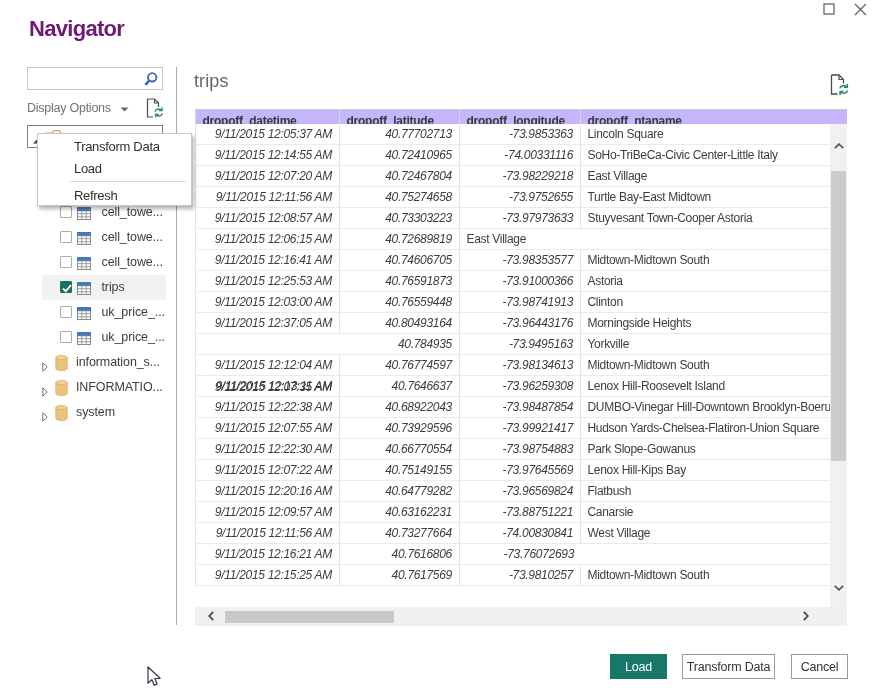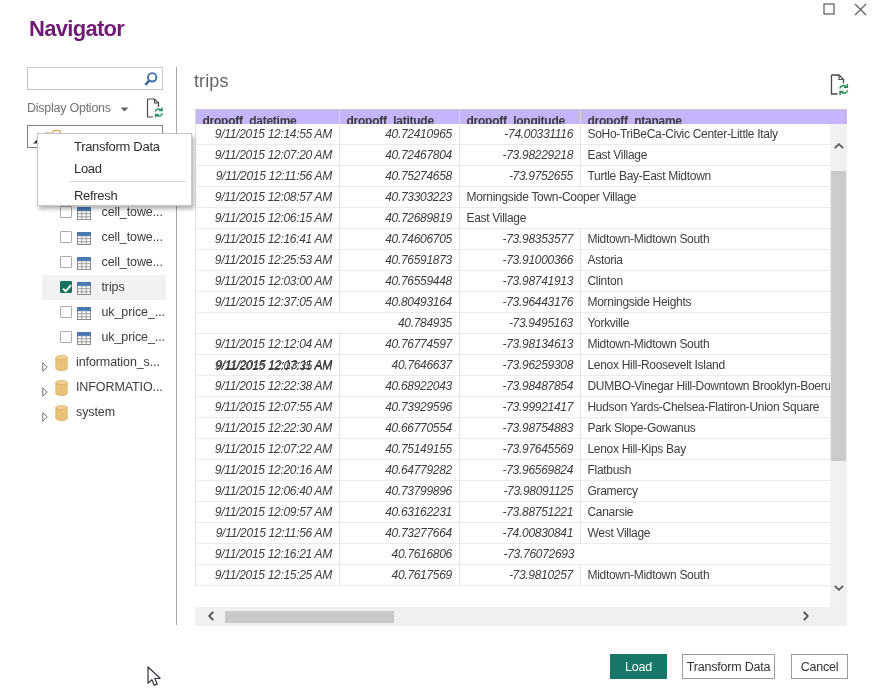--- a/index.html
+++ b/index.html
@@ -235,41 +235,48 @@
 
   <div id="grid">
     <div id="grid-header">
         <div class="hcell" style="width: 144px;">dropoff_datetime</div>
         <div class="hcell" style="width: 120px;">dropoff_latitude</div>
         <div class="hcell" style="width: 121px;">dropoff_longitude</div>
         <div class="hcell" style="width: 250px;">dropoff_ntaname</div>
       </div>
     <div id="grid-body">
         <div class="grow">
+          <div class="gcell num" style="width: 144px;">9/11/2015 12:05:37 AM</div>
+          <div class="gcell num" style="width: 120px;">40.77702713</div>
+          <div class="gcell num" style="width: 121px;">-73.9853363</div>
+          <div class="gcell txt" style="width: 250px;">Lincoln Square</div>
+        </div>
+        <div class="grow">
           <div class="gcell num" style="width: 144px;">9/11/2015 12:14:55 AM</div>
           <div class="gcell num" style="width: 120px;">40.72410965</div>
           <div class="gcell num" style="width: 121px;">-74.00331116</div>
           <div class="gcell txt" style="width: 250px;">SoHo-TriBeCa-Civic Center-Little Italy</div>
         </div>
         <div class="grow">
           <div class="gcell num" style="width: 144px;">9/11/2015 12:07:20 AM</div>
           <div class="gcell num" style="width: 120px;">40.72467804</div>
           <div class="gcell num" style="width: 121px;">-73.98229218</div>
           <div class="gcell txt" style="width: 250px;">East Village</div>
         </div>
         <div class="grow">
           <div class="gcell num" style="width: 144px;">9/11/2015 12:11:56 AM</div>
           <div class="gcell num" style="width: 120px;">40.75274658</div>
           <div class="gcell num" style="width: 121px;">-73.9752655</div>
           <div class="gcell txt" style="width: 250px;">Turtle Bay-East Midtown</div>
         </div>
         <div class="grow">
           <div class="gcell num" style="width: 144px;">9/11/2015 12:08:57 AM</div>
           <div class="gcell num" style="width: 120px;">40.73303223</div>
-          <div class="gcell txt" style="width: 250px;">Morningside Town-Cooper Village</div>
+          <div class="gcell num" style="width: 121px;">-73.97973633</div>
+          <div class="gcell txt" style="width: 250px;">Stuyvesant Town-Cooper Astoria</div>
         </div>
         <div class="grow">
           <div class="gcell num" style="width: 144px;">9/11/2015 12:06:15 AM</div>
           <div class="gcell num" style="width: 120px;">40.72689819</div>
           <div class="gcell txt" style="width: 250px;">East Village</div>
         </div>
         <div class="grow">
           <div class="gcell num" style="width: 144px;">9/11/2015 12:16:41 AM</div>
           <div class="gcell num" style="width: 120px;">40.74606705</div>
           <div class="gcell num" style="width: 121px;">-73.98353577</div>
@@ -333,26 +340,20 @@
           <div class="gcell num" style="width: 144px;">9/11/2015 12:07:22 AM</div>
           <div class="gcell num" style="width: 120px;">40.75149155</div>
           <div class="gcell num" style="width: 121px;">-73.97645569</div>
           <div class="gcell txt" style="width: 250px;">Lenox Hill-Kips Bay</div>
         </div>
         <div class="grow">
           <div class="gcell num" style="width: 144px;">9/11/2015 12:20:16 AM</div>
           <div class="gcell num" style="width: 120px;">40.64779282</div>
           <div class="gcell num" style="width: 121px;">-73.96569824</div>
           <div class="gcell txt" style="width: 250px;">Flatbush</div>
-        </div>
-        <div class="grow">
-          <div class="gcell num" style="width: 144px;">9/11/2015 12:06:40 AM</div>
-          <div class="gcell num" style="width: 120px;">40.73799896</div>
-          <div class="gcell num" style="width: 121px;">-73.98091125</div>
-          <div class="gcell txt" style="width: 250px;">Gramercy</div>
         </div>
         <div class="grow">
           <div class="gcell num" style="width: 144px;">9/11/2015 12:09:57 AM</div>
           <div class="gcell num" style="width: 120px;">40.63162231</div>
           <div class="gcell num" style="width: 121px;">-73.88751221</div>
           <div class="gcell txt" style="width: 250px;">Canarsie</div>
         </div>
         <div class="grow">
           <div class="gcell num" style="width: 144px;">9/11/2015 12:11:56 AM</div>
           <div class="gcell num" style="width: 120px;">40.73277664</div>

